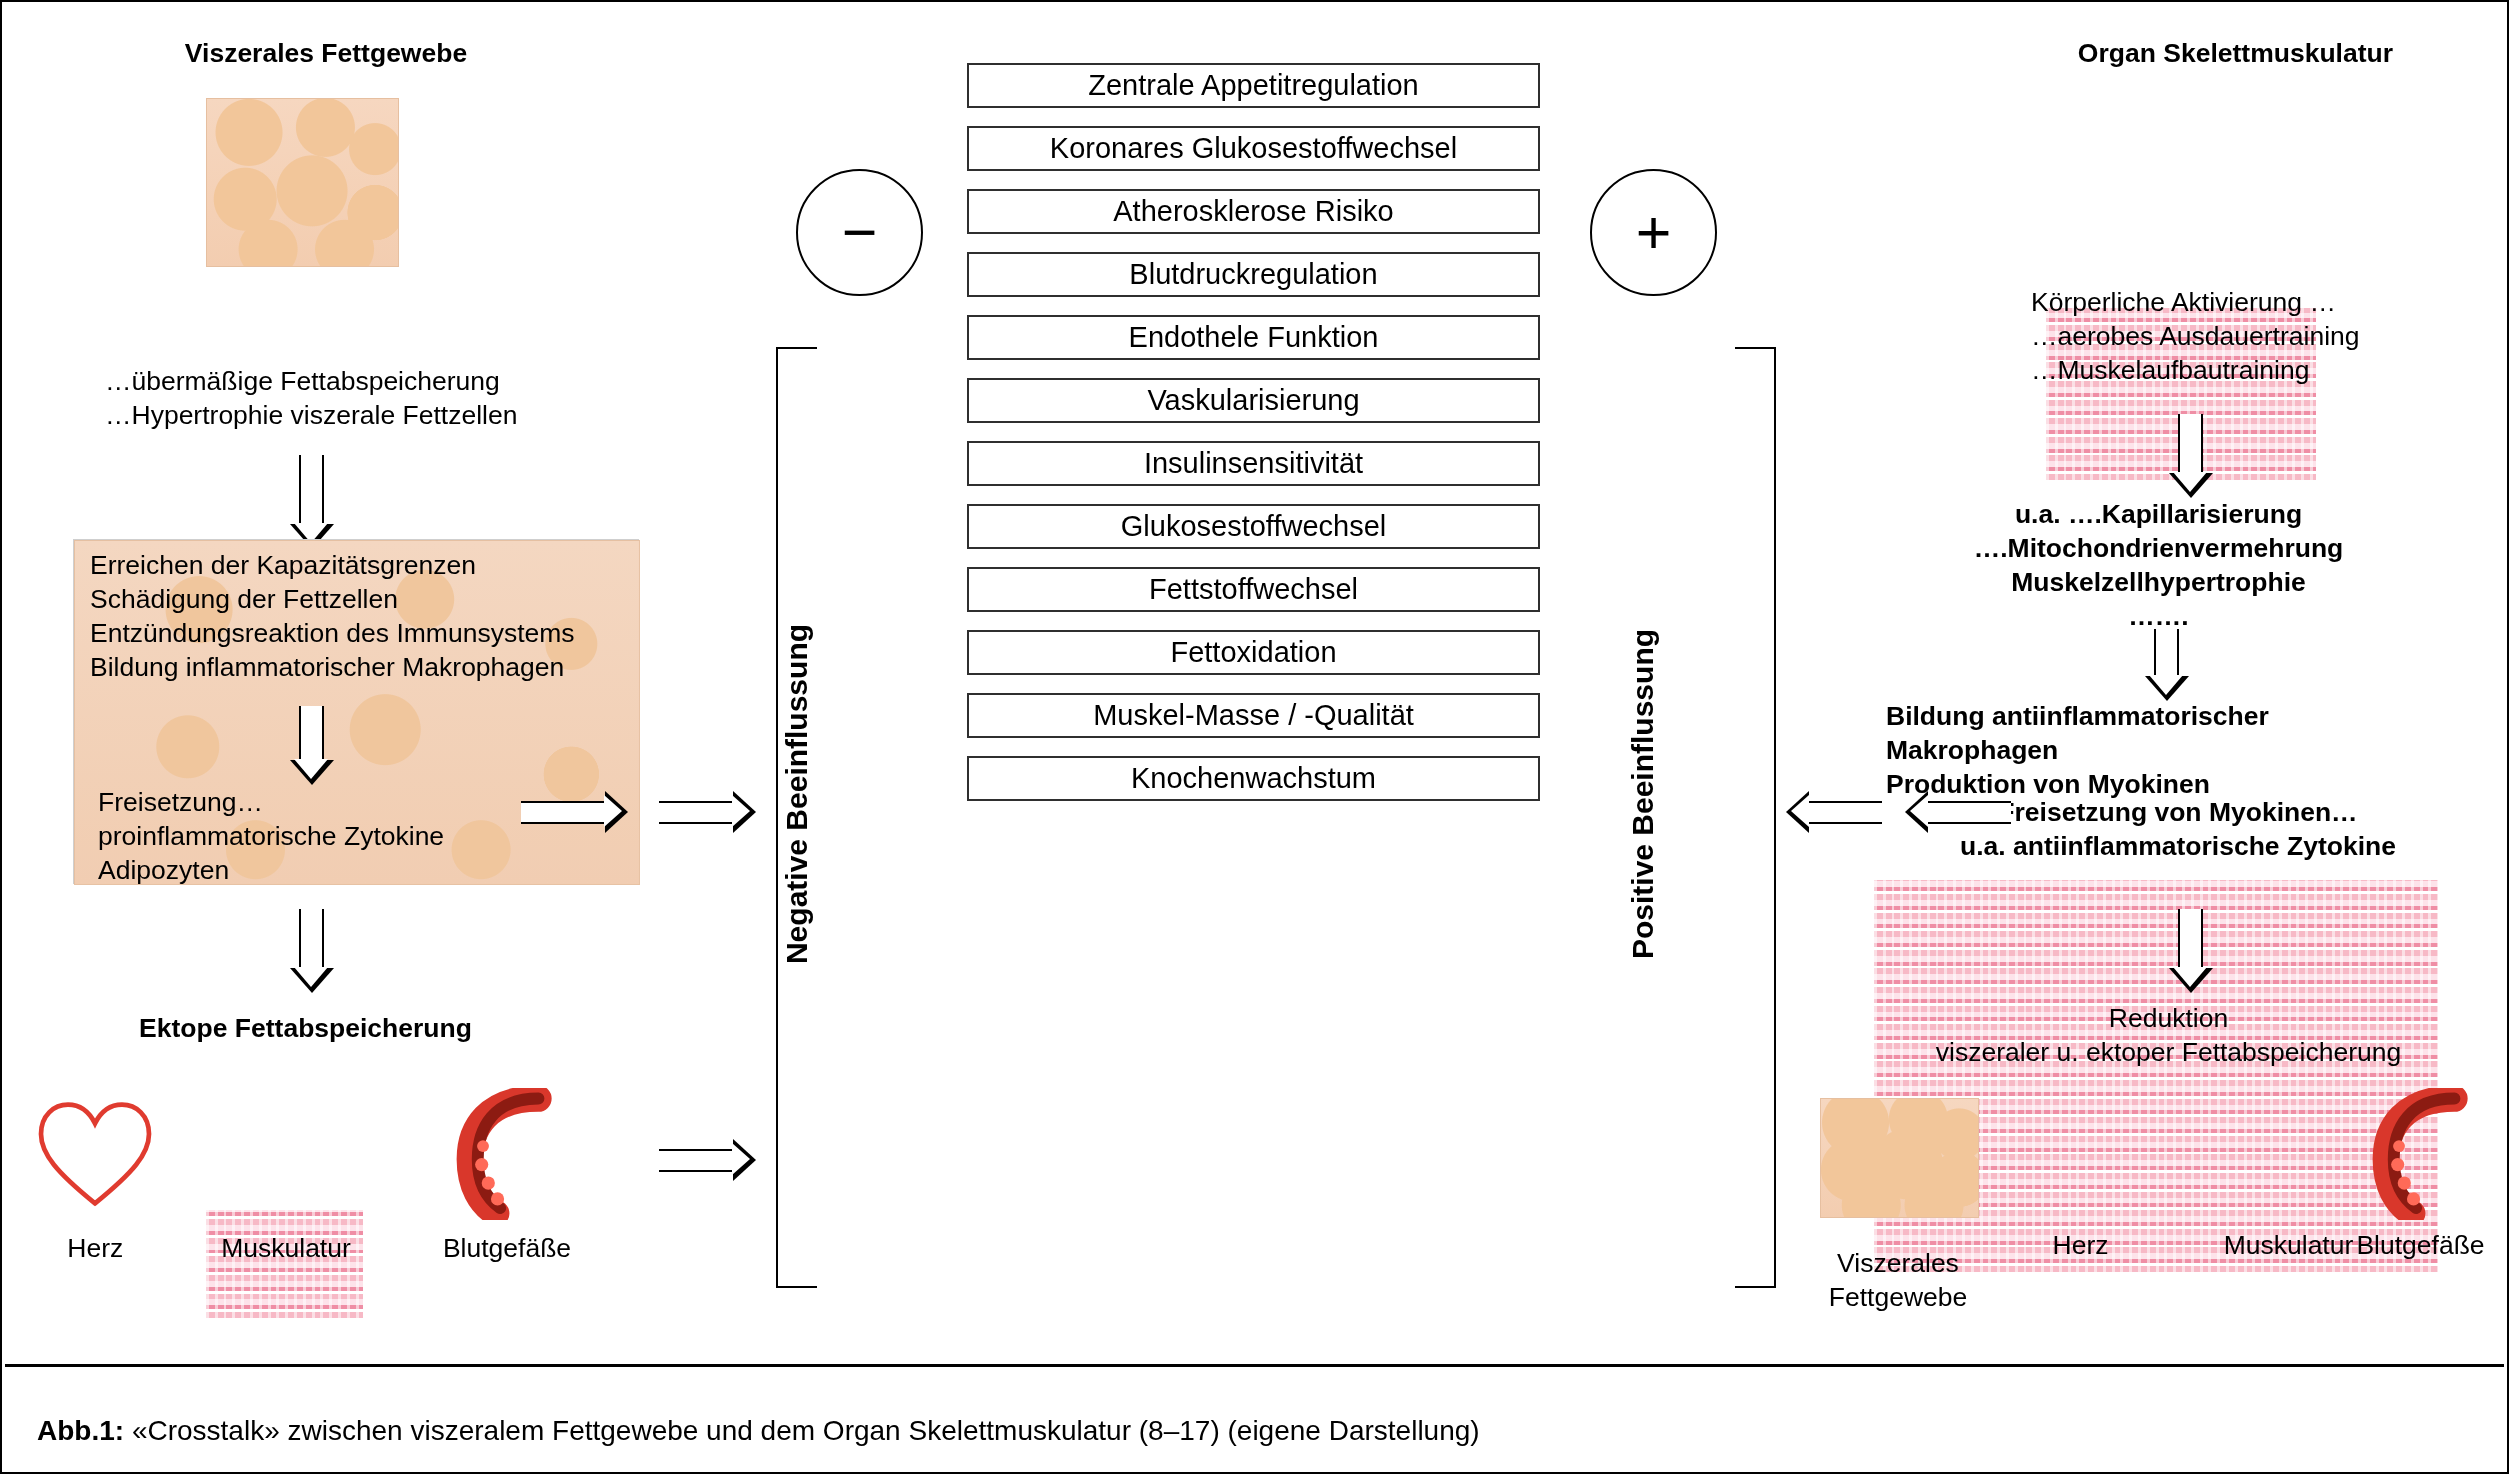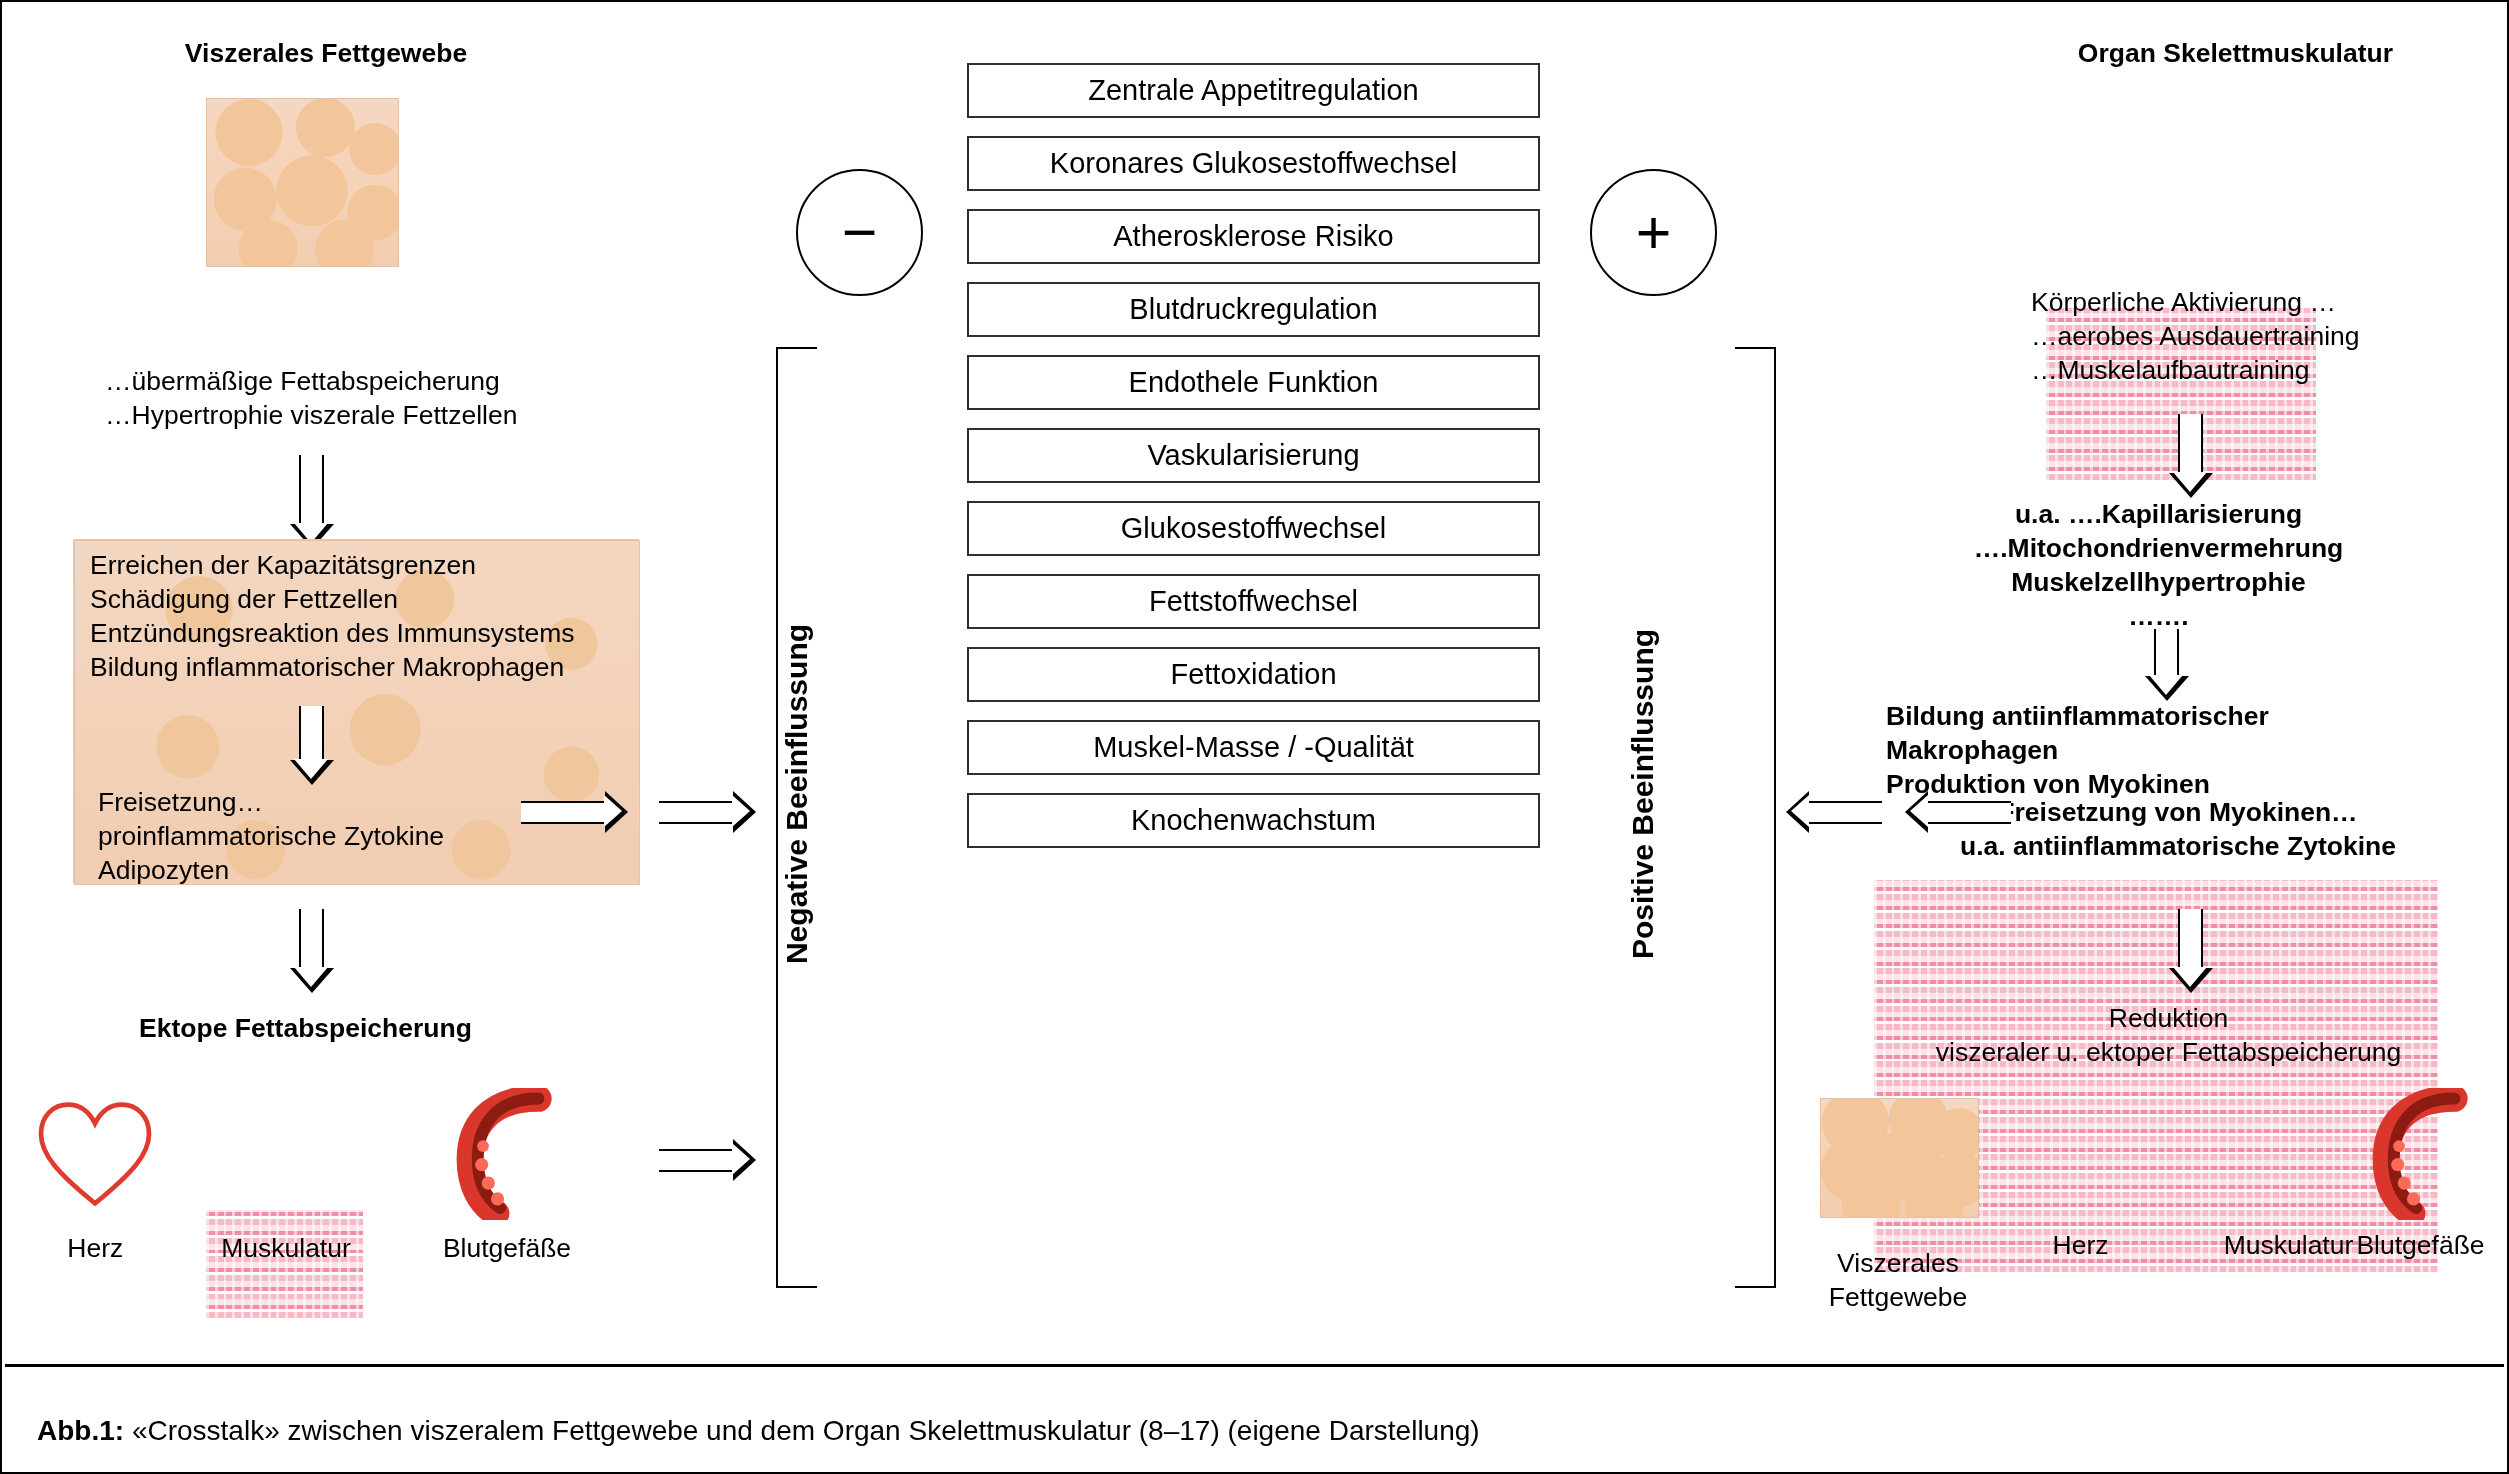--- a/index.html
+++ b/index.html
@@ -26,21 +26,21 @@
   
   #center-list{
     position:absolute;
     left:965px;top:61px;
     width:573px;
     display:flex;flex-direction:column;gap:18px;
   }
   .list-box{
     border:2px solid #2f2f2f;
     background:#fff;
-    height:55px;
+    height:45px;
     display:flex;align-items:center;justify-content:center;
     font-size:29px;color:#000;
     box-sizing:border-box;
   }
 
   
   .sign-circle{
     width:127px;height:127px;border-radius:50%;
     border:2.9px solid #000;background:#fff;
     display:flex;align-items:center;justify-content:center;
@@ -275,20 +275,21 @@
 
   <div class="abs sign-circle" style="left:794px;top:167px;">−</div>
 
   <div id="center-list">
     <div class="list-box">Zentrale Appetitregulation</div>
     <div class="list-box">Koronares Glukosestoffwechsel</div>
     <div class="list-box">Atherosklerose Risiko</div>
     <div class="list-box">Blutdruckregulation</div>
     <div class="list-box">Endothele Funktion</div>
     <div class="list-box">Vaskularisierung</div>
+    <div class="list-box">Insulinsensitivität</div>
     <div class="list-box">Glukosestoffwechsel</div>
     <div class="list-box">Fettstoffwechsel</div>
     <div class="list-box">Fettoxidation</div>
     <div class="list-box">Muskel-Masse / -Qualität</div>
     <div class="list-box">Knochenwachstum</div>
   </div>
 
   <div class="abs sign-circle" style="left:1588px;top:167px;">+</div>
 
   <div class="brace brace-right" style="left:1733px;top:345px;width:41px;height:941px;"></div>

